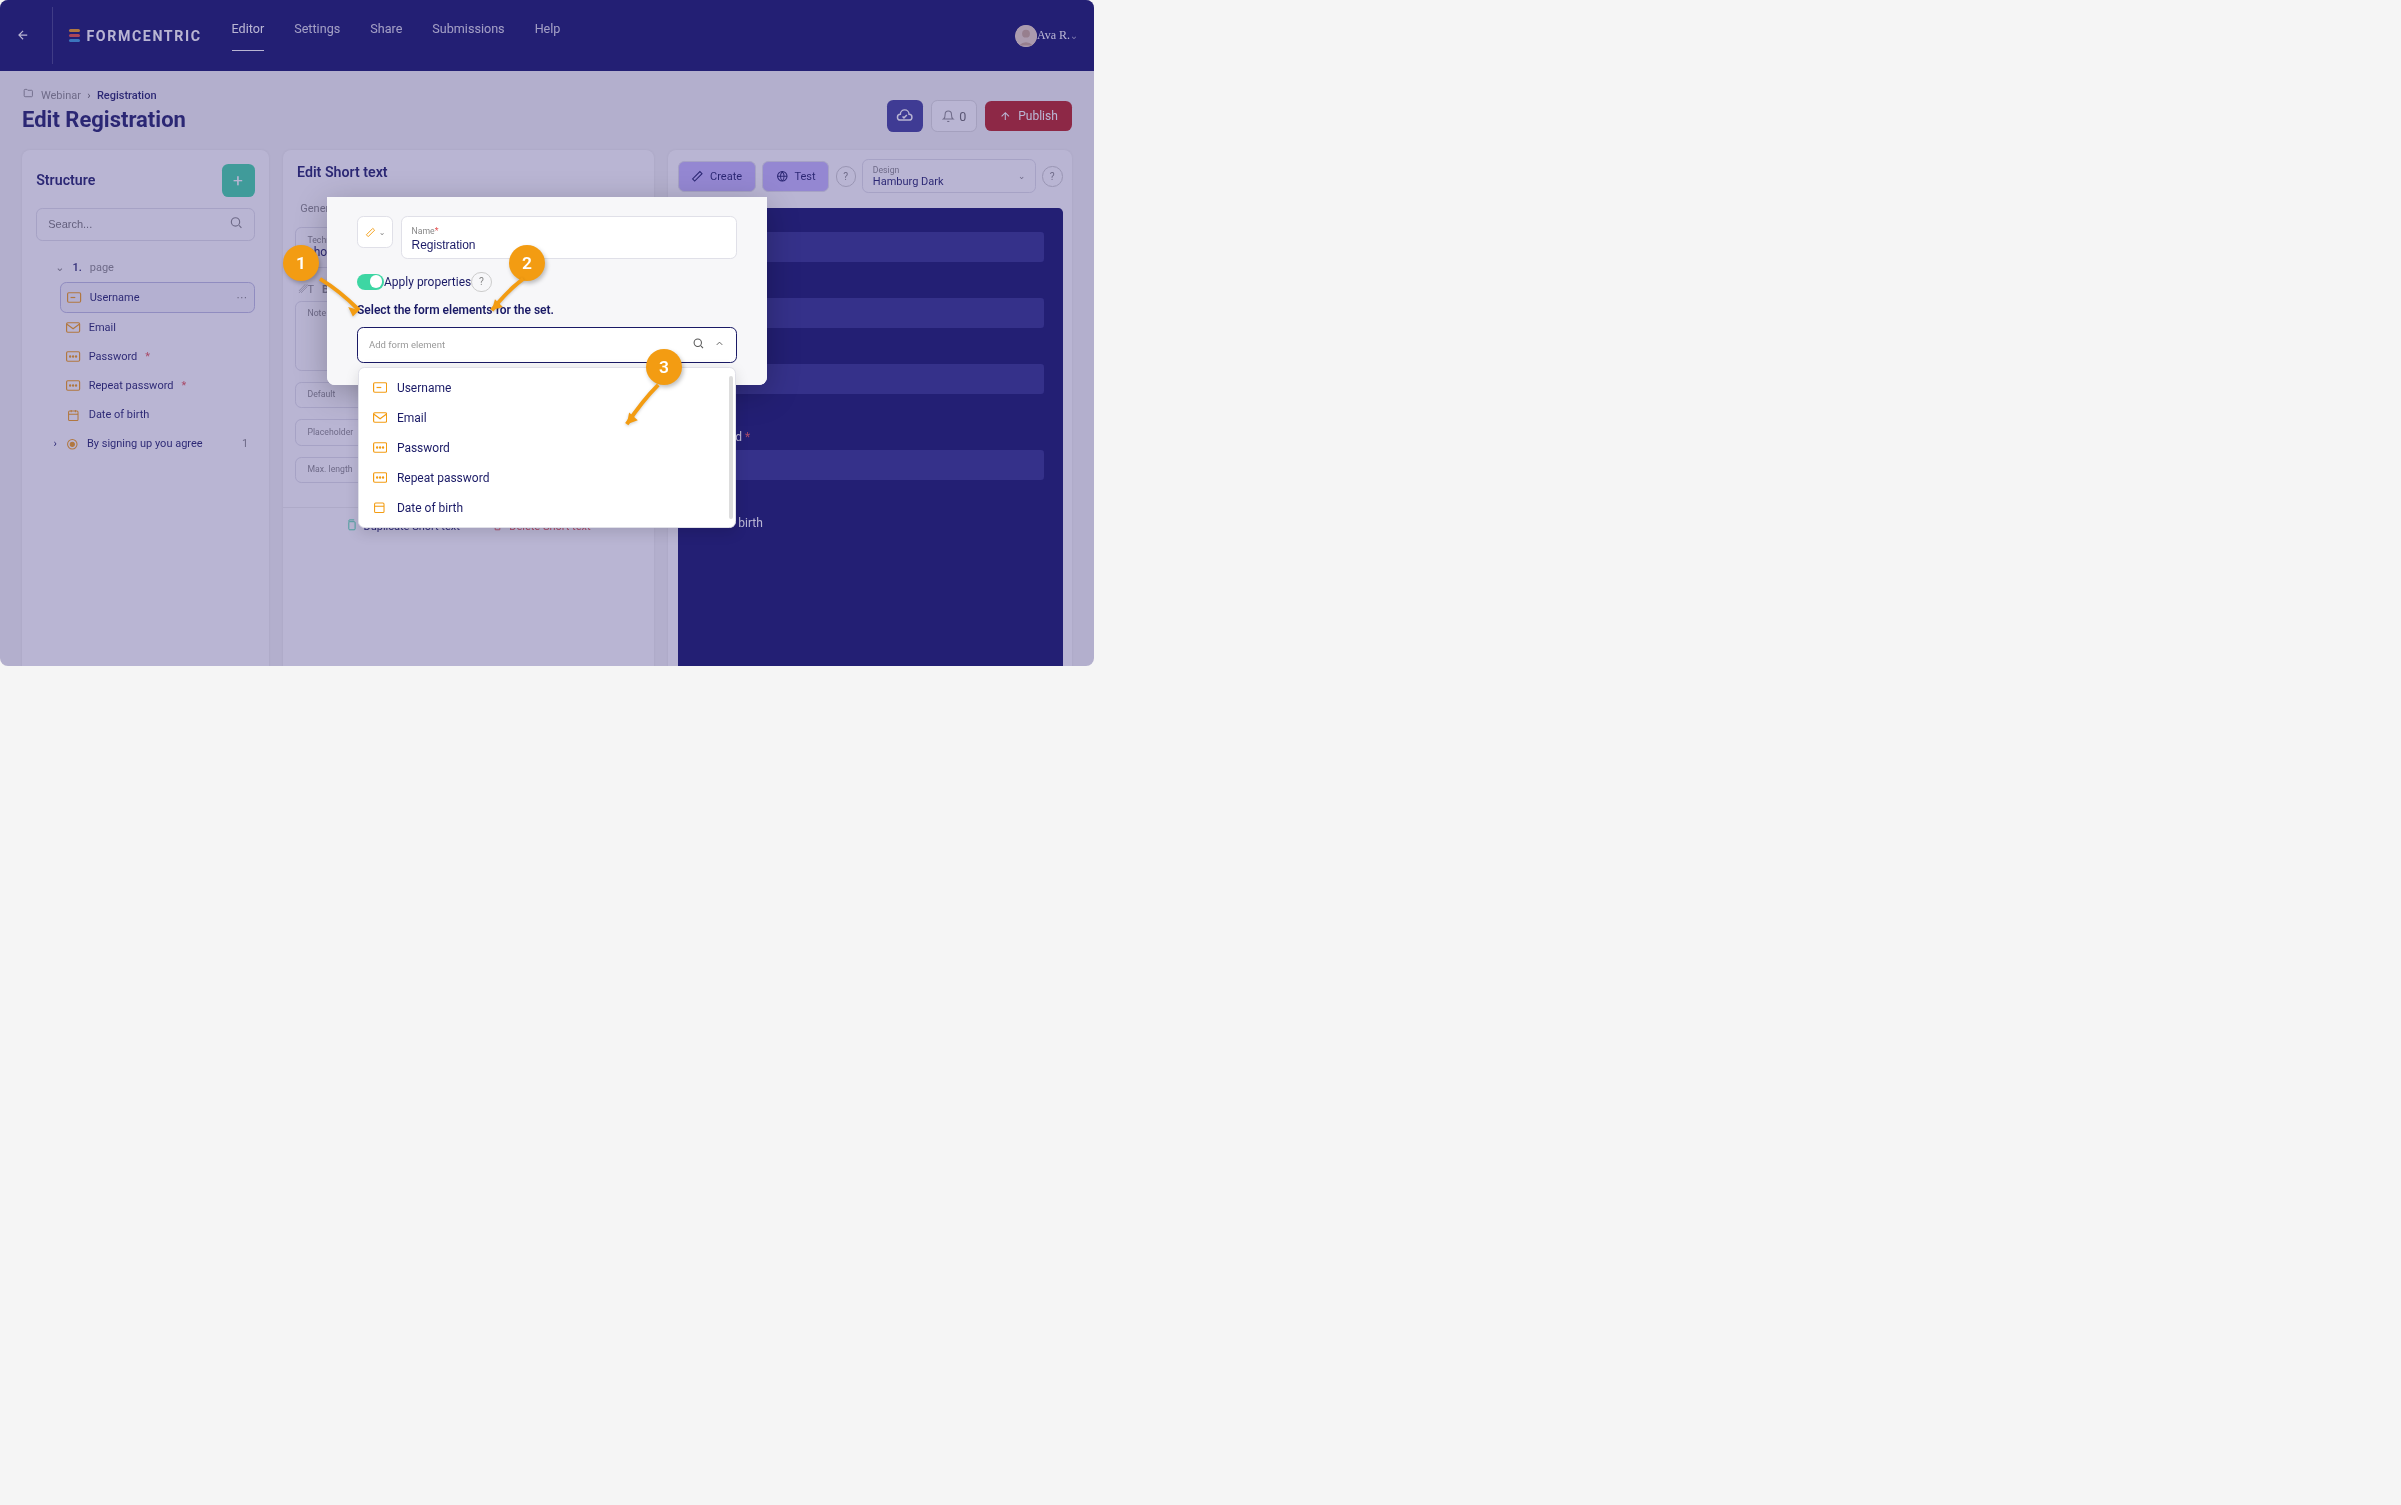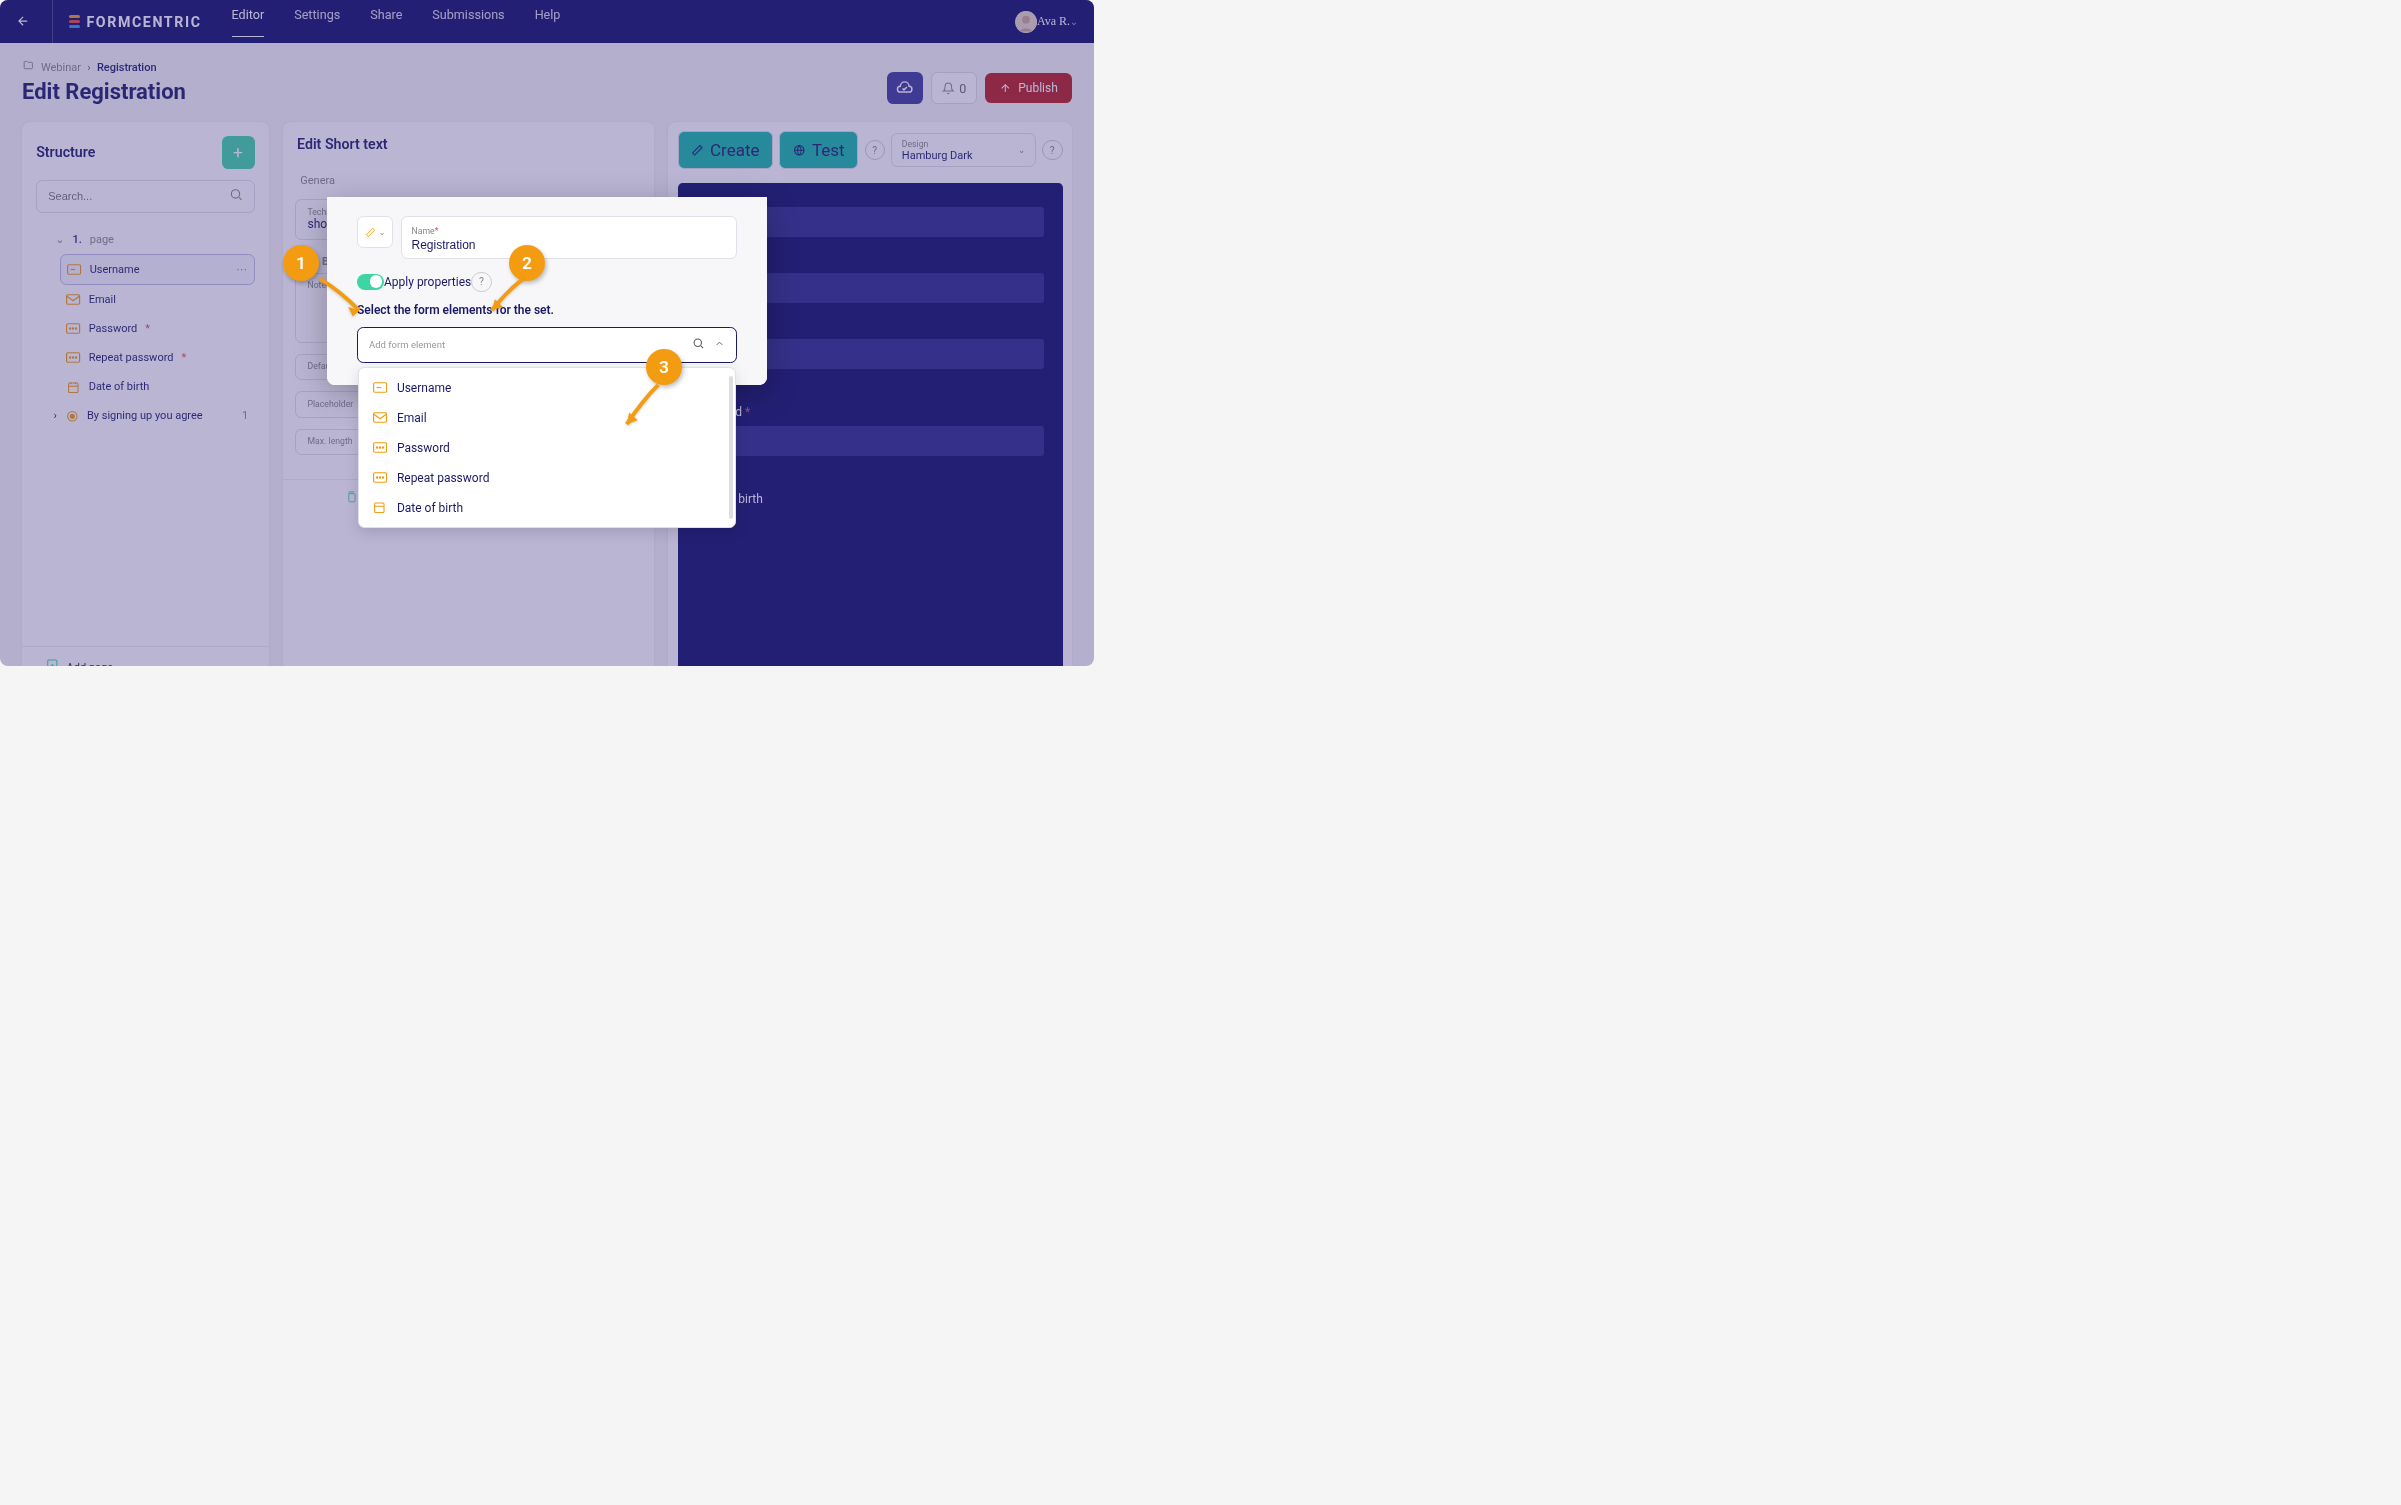--- a/index.html
+++ b/index.html
@@ -1,19 +1,19 @@
 <!DOCTYPE html>
 <html style="font-size:12.6px"><head>
 <meta charset="utf-8">
 <style>
 * { margin: 0; padding: 0; box-sizing: border-box; }
 body { font-family: -apple-system, BlinkMacSystemFont, 'Segoe UI', Roboto, sans-serif; background: #f5f5f5; width: 1094px; height: 666px; position: relative; overflow: hidden; border-radius: 8px; }
 
 
-.navbar { height: 43px; background: #0d0d66; display: flex; align-items: center; padding: 0 16px; position: relative; }
+.navbar { height: 71px; background: #0d0d66; display: flex; align-items: center; padding: 0 16px; position: relative; }
 .back-arrow { color: #fff; font-size: 16px; margin-right: 16px; padding-right: 22px; border-right: 0.8px solid rgba(255,255,255,0.2); height: 57px; display: flex; align-items: center; }
 .logo { display: flex; align-items: center; gap: 6.3px; font-weight: 700; letter-spacing: 1.6px; color: #fff; font-size: 14.2px; margin-right: 30px; }
 .logo-icon { display: inline-flex; flex-direction: column; gap: 1.6px; }
 .logo-icon span { display: block; width: 11px; height: 3.2px; border-radius: 1.6px; }
 .logo-icon span:nth-child(1){background:#f39c12}
 .logo-icon span:nth-child(2){background:#e74c3c}
 .logo-icon span:nth-child(3){background:#3498db}
 .nav-links { display: flex; gap: 30px; }
 .nav-links a { color: rgba(255,255,255,0.85); text-decoration: none; font-size: 12.6px; }
 .nav-links a.active { color: #fff; border-bottom: 1.6px solid #fff; padding-bottom: 14px; }
@@ -69,21 +69,21 @@
 .field label { font-size: 8.7px; color: #888; display: block; }
 .field .val { font-size: 12px; color: #1a1a66; }
 .ql-toolbar { display: flex; gap: 8px; padding: 4.7px 3.2px; color: #888; font-size: 11px; }
 .note { height: 70px; }
 .duplicate-row { border-top: 0.8px solid #eee; padding: 11px 8px; display: flex; justify-content: center; gap: 32px; font-size: 11px; }
 .duplicate-row .dup { color: #1a1a66; display:flex; gap:6.3px; align-items:center;}
 .duplicate-row .del { color: #e55353; display:flex; gap:6.3px; align-items:center;}
 
 
 .prev-top { display: flex; gap: 6.3px; padding: 9.5px 9.5px 8px; align-items: center; }
-.pbtn { border: 0.8px solid #e0e0e8; border-radius: 6.3px; padding: 8px 12.6px; font-size: 17px; color: #1a1a66; display: flex; align-items: center; gap: 6.3px; background:#14b8a6;}
+.pbtn { border: 0.8px solid #e0e0e8; border-radius: 6.3px; padding: 8px 12.6px; font-size: 11px; color: #1a1a66; display: flex; align-items: center; gap: 6.3px; background:#c4b5fd;}
 .qmark { width: 20.5px; height: 20.5px; border: 0.8px solid #ccc; border-radius: 50%; display: flex; align-items: center; justify-content: center; font-size: 10.3px; color: #888; }
 .design-sel { flex:1; border: 0.8px solid #e0e0e8; border-radius: 6.3px; padding: 4.7px 9.5px; display: flex; flex-direction: column; font-size: 8.7px; color:#888; position:relative;}
 .design-sel .dv { font-size: 11px; color: #1a1a66; }
 .design-sel .chev { position:absolute; right:9.5px; top:50%; transform:translateY(-50%); color:#888;}
 .prev-canvas { margin: 6.3px 9.5px 9.5px; flex:1; background: #0d0d66; border-radius: 4.7px; padding: 24px 19px; color: #fff; overflow: hidden; }
 .pv-field { background: #2a2a8a; border-radius: 3.2px; height: 30px; margin-bottom: 36px; }
 .pv-label { font-size: 12px; margin-bottom: 6.3px; display:block;}
 .pv-req { color: #e55353; }
 
 

